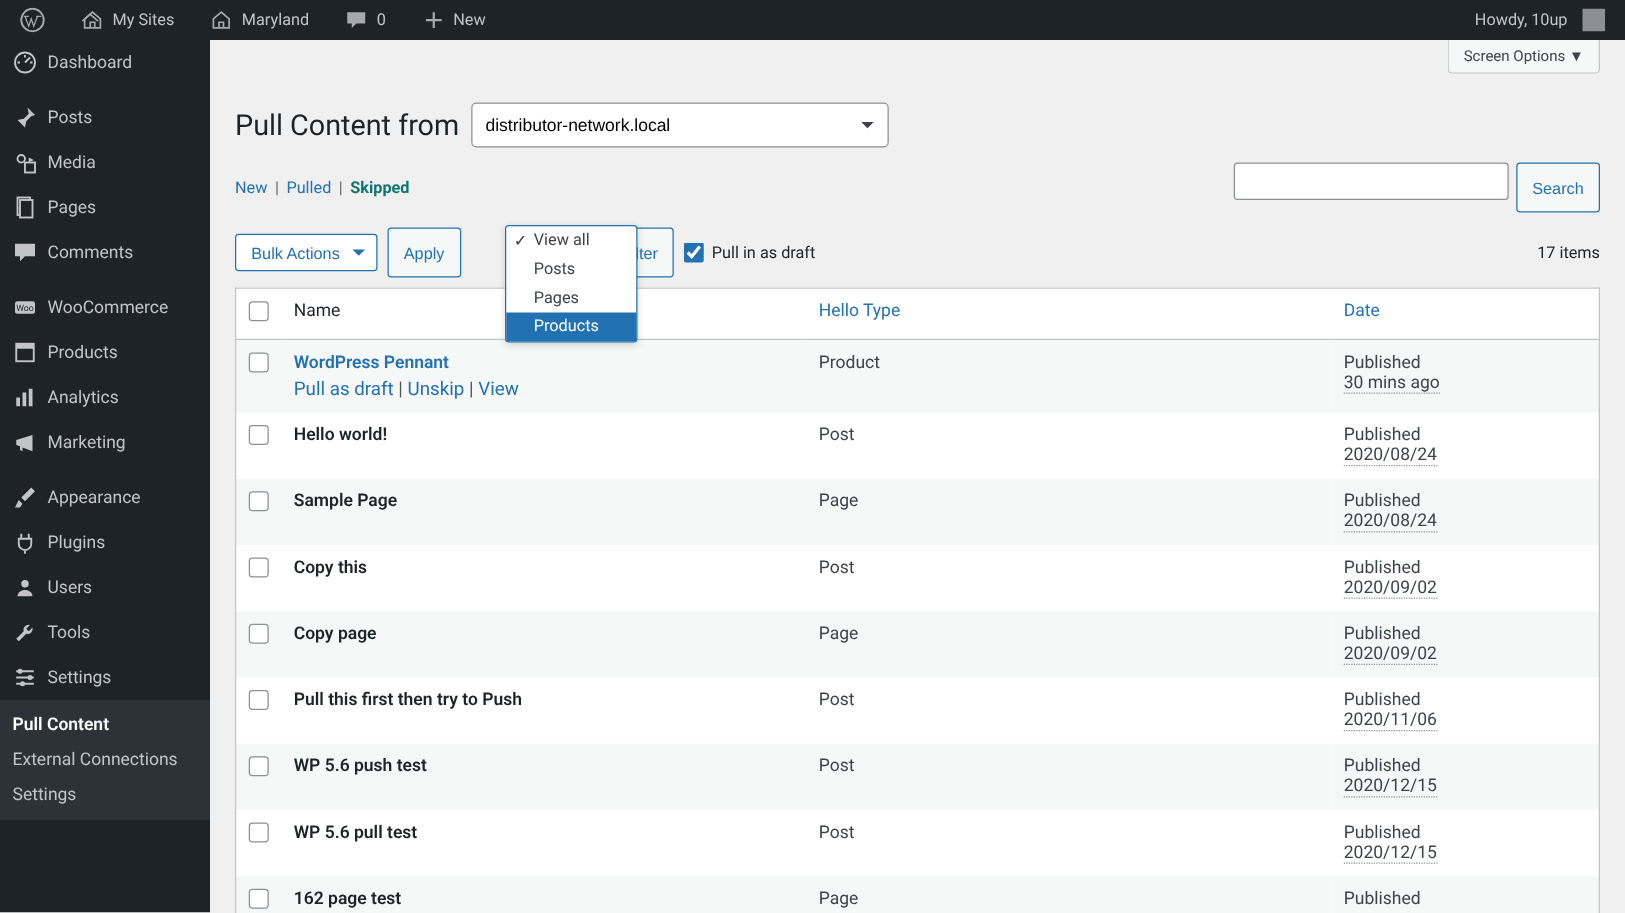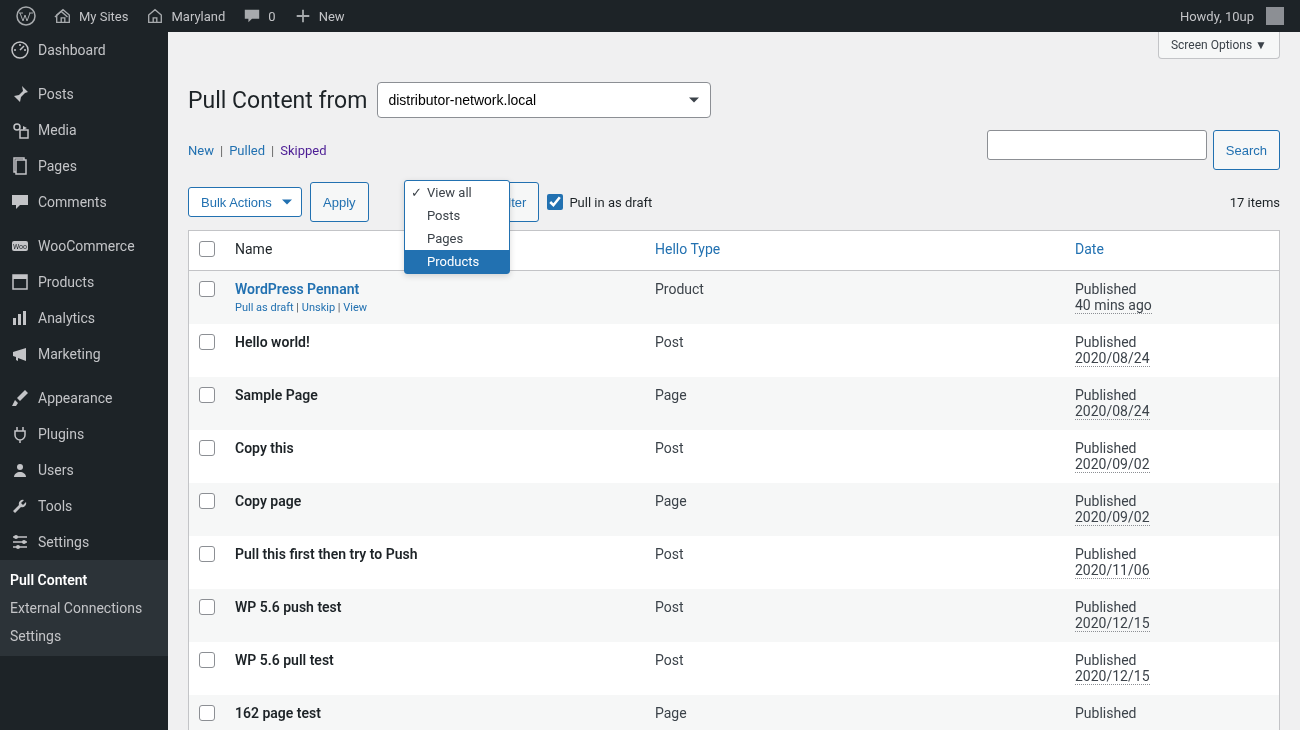--- a/index.html
+++ b/index.html
@@ -1,20 +1,20 @@
 <!DOCTYPE html>
 <html><head>
 <meta charset="utf-8">
 <style>
   * { box-sizing: border-box; margin: 0; padding: 0; }
   body { font-family: -apple-system, BlinkMacSystemFont, "Segoe UI", Roboto, sans-serif; font-size: 13px; color: #3c434a; background: #f0f0f1; }
   
   
   .adminbar { background: #1d2327; color: #c3c4c7; height: 32px; display: flex; align-items: center; padding: 0 8px; justify-content: space-between; }
-  .adminbar-left, .adminbar-right { display: flex; align-items: center; gap: 1px; }
+  .adminbar-left, .adminbar-right { display: flex; align-items: center; gap: 12px; }
   .adminbar-item { display: flex; align-items: center; gap: 6px; padding: 0 8px; height: 32px; color: #c3c4c7; cursor: pointer; }
   .adminbar-item .ico { width: 20px; height: 20px; display: inline-flex; align-items: center; justify-content: center; fill: #a7aaad; }
   .avatar-box { width: 18px; height: 18px; background: #8c8f94; margin-left: 6px; }
   
   
   .wrap { display: flex; height: calc(730px - 32px); }
   .sidebar { width: 168px; background: #1d2327; color: #c3c4c7; display: flex; flex-direction: column; font-size: 14px; }
   .menu-item { display: flex; align-items: center; gap: 8px; padding: 8px 10px; cursor: pointer; position: relative; }
   .menu-item.current { background: #2271b1; color: #fff; }
   .menu-item.current::after { content: ""; position: absolute; right: -8px; top: 50%; transform: translateY(-50%); border: 8px solid transparent; border-right-color: #f0f0f1; }
@@ -31,21 +31,21 @@
   .page-head { display: flex; align-items: center; gap: 10px; margin-top: 50px; margin-bottom: 12px; }
   .page-title { font-size: 23px; font-weight: 400; color: #1d2327; }
   .source-select { flex: 0 0 auto; width: 334px; height: 36px; border: 1px solid #8c8f94; border-radius: 4px; padding: 0 30px 0 10px; font-size: 14px; background: #fff; appearance: none; position: relative; }
   .select-wrap { position: relative; }
   .select-wrap::after { content: ""; position: absolute; right: 12px; top: 50%; transform: translateY(-25%); border: 5px solid transparent; border-top-color: #3c434a; pointer-events: none; }
   
   .tabs-row { display: flex; justify-content: space-between; align-items: center; margin-bottom: 12px; }
   .subsubsub { display: flex; gap: 6px; font-size: 13px; }
   .subsubsub a { color: #2271b1; cursor: pointer; }
   .subsubsub .sep { color: #666; }
-  .subsubsub .current { color: #4c1d95; font-weight: 400; }
+  .subsubsub .current { color: #0f766e; font-weight: 700; }
   .search-box { display: flex; gap: 6px; }
   .search-input { width: 220px; height: 30px; border: 1px solid #8c8f94; border-radius: 3px; padding: 0 8px; }
   
   .tablenav { display: flex; justify-content: space-between; align-items: center; margin-bottom: 8px; }
   .actions { display: flex; gap: 8px; align-items: center; position: relative; }
   .btn { border: 1px solid #2271b1; color: #2271b1; background: #f6f7f7; border-radius: 3px; padding: 0 12px; height: 40px; font-size: 13px; cursor: pointer; }
   .bulk-select { border: 1px solid #2271b1; color: #2271b1; background: #fff; border-radius: 3px; padding: 0 28px 0 12px; height: 30px; font-size: 13px; cursor: pointer; appearance: none; position: relative; }
   .bulk-wrap { position: relative; display: inline-block; }
   .bulk-wrap::after { content: ""; position: absolute; right: 10px; top: 50%; transform: translateY(-25%); border: 5px solid transparent; border-top-color: #2271b1; pointer-events: none; }
   .check-label { display: flex; align-items: center; gap: 6px; font-size: 13px; color: #1d2327; }
@@ -63,21 +63,21 @@
   .wp-table th, .wp-table td { text-align: left; padding: 10px; vertical-align: top; font-size: 14px; }
   .wp-table thead th { border-bottom: 1px solid #c3c4c7; font-weight: 400; color: #2271b1; }
   .wp-table thead th:first-child, .wp-table thead th.col-name { color: #1d2327; font-weight: 400; }
   .wp-table tbody tr:nth-child(odd) { background: #f6f7f7; }
   .wp-table .col-cb { width: 36px; }
   .wp-table .col-name { width: 420px; }
   .wp-table .col-type { width: 420px; }
   .cb { width: 16px; height: 16px; border: 1px solid #8c8f94; border-radius: 3px; display: inline-block; background: #fff; }
   .row-title { color: #2271b1; font-weight: 600; }
   .row-black .row-title { color: #1d2327; }
-  .row-actions { color: #50575e; font-size: 11px; margin-top: 4px; }
+  .row-actions { color: #50575e; font-size: 15px; margin-top: 4px; }
   .row-actions a { color: #2271b1; cursor: pointer; }
   .date-col .status { color: #3c434a; }
   .date-col .when { color: #3c434a; border-bottom: 1px dotted #8c8f94; display: inline-block; }
 </style>
 </head>
 <body>
 
 <div class="adminbar">
   <div class="adminbar-left">
     <div class="adminbar-item">
@@ -328,21 +328,21 @@
           <th>Date</th>
         </tr>
       </thead>
       <tbody id="table-body">
           <tr>
             <td class="col-cb"><span class="cb"></span></td>
             <td class="col-name"><span class="row-title">WordPress Pennant</span><div class="row-actions"><a>Pull as draft</a> | <a>Unskip</a> | <a>View</a></div></td>
             <td>Product</td>
             <td class="date-col">
               <div class="status">Published</div>
-              <div><span class="when">40 mins ago</span></div>
+              <div><span class="when">30 mins ago</span></div>
             </td>
           </tr>
           <tr class="row-black">
             <td class="col-cb"><span class="cb"></span></td>
             <td class="col-name"><span class="row-title">Hello world!</span></td>
             <td>Post</td>
             <td class="date-col">
               <div class="status">Published</div>
               <div><span class="when">2020/08/24</span></div>
             </td>

